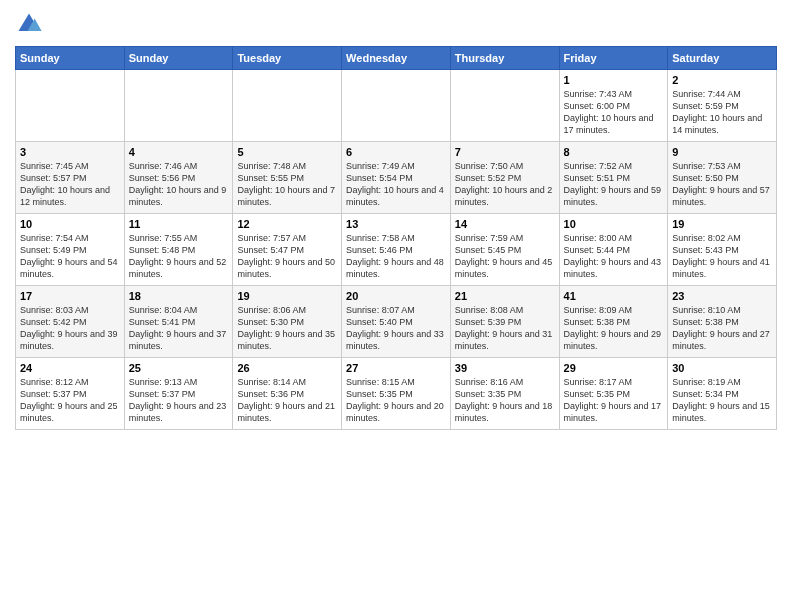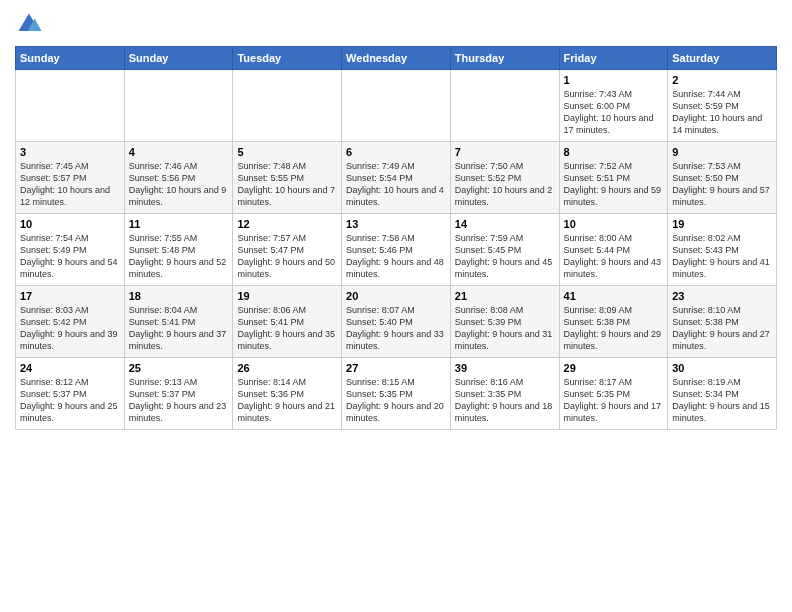--- a/index.html
+++ b/index.html
@@ -241,21 +241,21 @@
           </td>
           <td>
             <span class="day-number">18</span>
             <div class="day-info">Sunrise: 8:04 AM
 Sunset: 5:41 PM
 Daylight: 9 hours and 37 minutes.</div>
           </td>
           <td>
             <span class="day-number">19</span>
             <div class="day-info">Sunrise: 8:06 AM
-Sunset: 5:41 PM
+Sunset: 5:30 PM
 Daylight: 9 hours and 35 minutes.</div>
           </td>
           <td>
             <span class="day-number">20</span>
             <div class="day-info">Sunrise: 8:07 AM
 Sunset: 5:40 PM
 Daylight: 9 hours and 33 minutes.</div>
           </td>
           <td>
             <span class="day-number">21</span>

